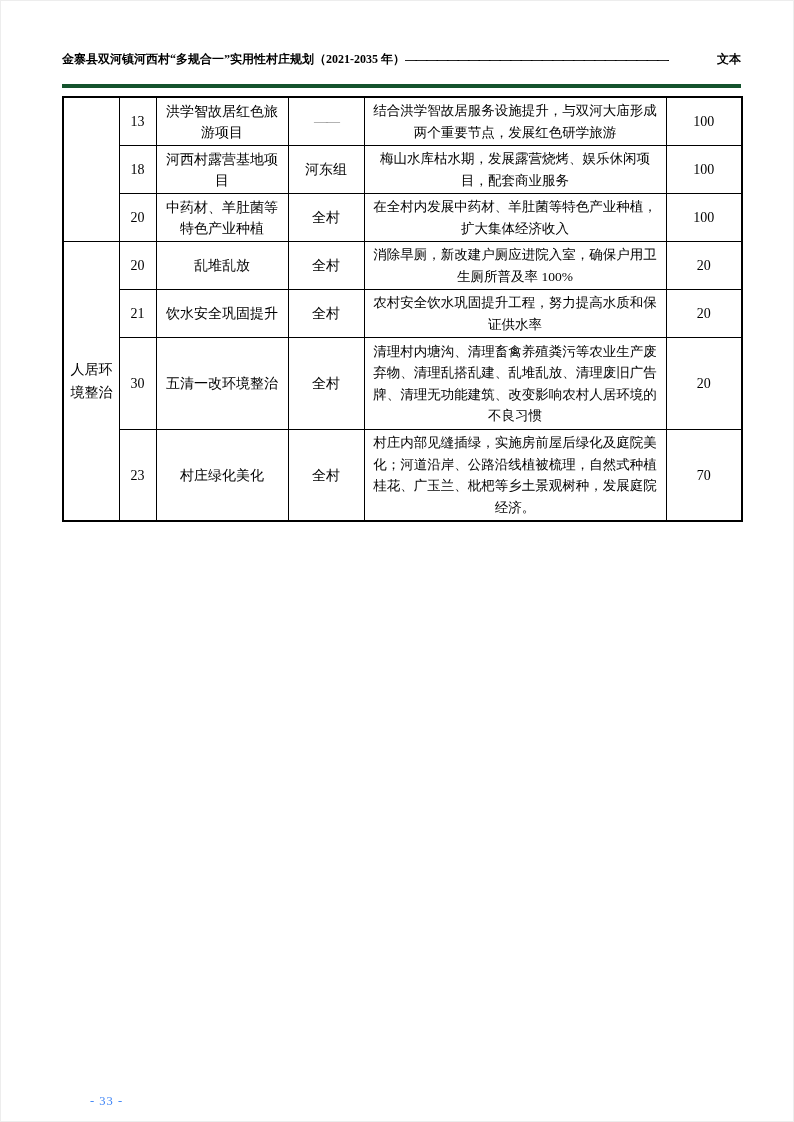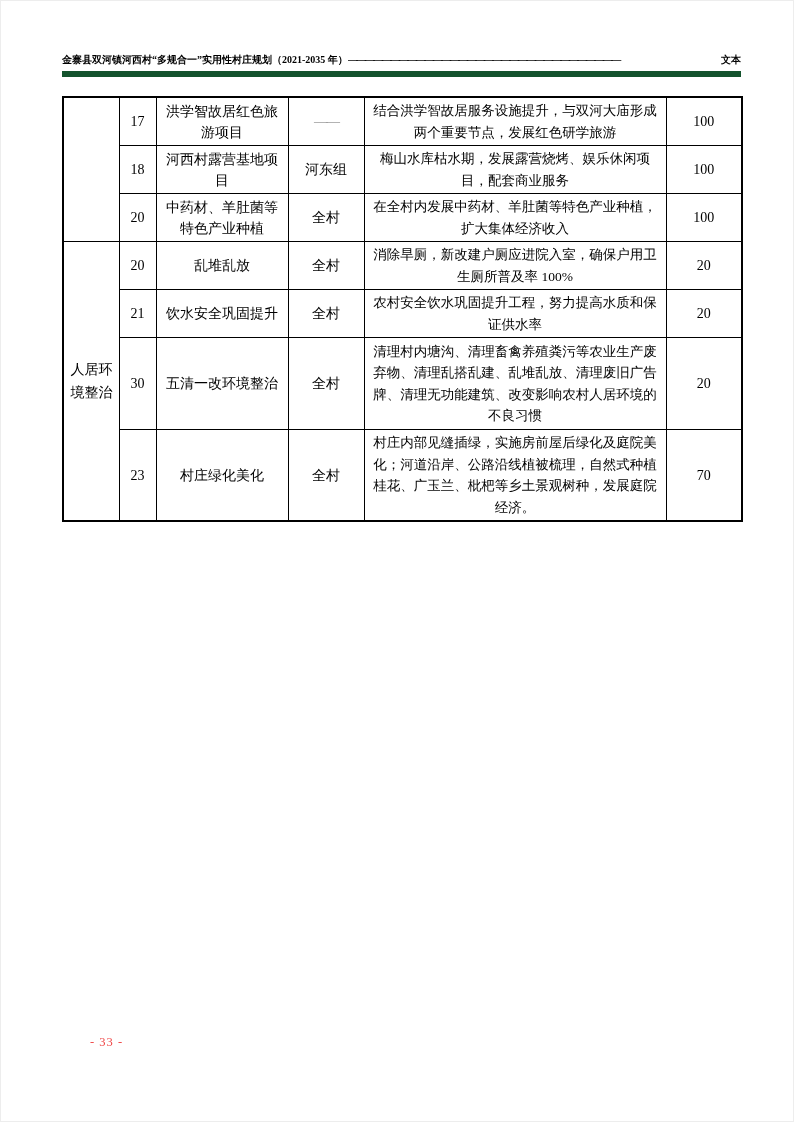--- a/index.html
+++ b/index.html
@@ -23,24 +23,24 @@
     box-sizing: border-box;
   }
   
   .doc-header {
     position: absolute;
     left: 61px;
     top: 50px;
     width: 679px;
     display: flex;
     align-items: baseline;
-    border-bottom: 6px solid #14532d;
-    padding-bottom: 3px;
+    border-bottom: 4px solid #14532d;
+    padding-bottom: 16px;
     font-weight: bold;
-    font-size: 10px;
+    font-size: 12px;
     line-height: 17px;
     white-space: nowrap;
   }
   .doc-header .title { flex: 0 0 auto; }
   .doc-header .dashes {
     flex: 1 1 auto;
     overflow: hidden;
     letter-spacing: -1.5px;
     font-weight: bold;
   }
@@ -78,24 +78,24 @@
     text-align: right;
   }
   tr.h48 { height: 48px; }
   tr.h92 { height: 92px; }
   tr.h91 { height: 91px; }
   .muted-dash { color: #9a9a9a; letter-spacing: -2px; }
   
   .doc-footer {
     position: absolute;
     left: 89px;
-    top: 1034px;
+    top: 1093px;
     font-size: 12.5px;
     letter-spacing: 1px;
-    color: #ef4444;
+    color: #3b82f6;
   }
 </style>
 </head>
 <body>
 
 <div class="page">
 
   <div class="doc-header">
     <span class="title">金寨县双河镇河西村“多规合一”实用性村庄规划（2021-2035 年）</span>
     <span class="dashes">————————————————————————————————</span>
@@ -107,21 +107,21 @@
       <col style="width:56px">
       <col style="width:37px">
       <col style="width:132px">
       <col style="width:76px">
       <col style="width:302px">
       <col style="width:76px">
     </colgroup>
     <tbody>
       <tr class="h48">
         <td class="cat-cell" rowspan="3"></td>
-        <td>17</td>
+        <td>13</td>
         <td>洪学智故居红色旅游项目</td>
         <td class="muted-dash">——</td>
         <td class="desc">结合洪学智故居服务设施提升，与双河大庙形成两个重要节点，发展红色研学旅游</td>
         <td>100</td>
       </tr>
       <tr class="h48">
         <td>18</td>
         <td>河西村露营基地项目</td>
         <td>河东组</td>
         <td class="desc">梅山水库枯水期，发展露营烧烤、娱乐休闲项目，配套商业服务</td>

